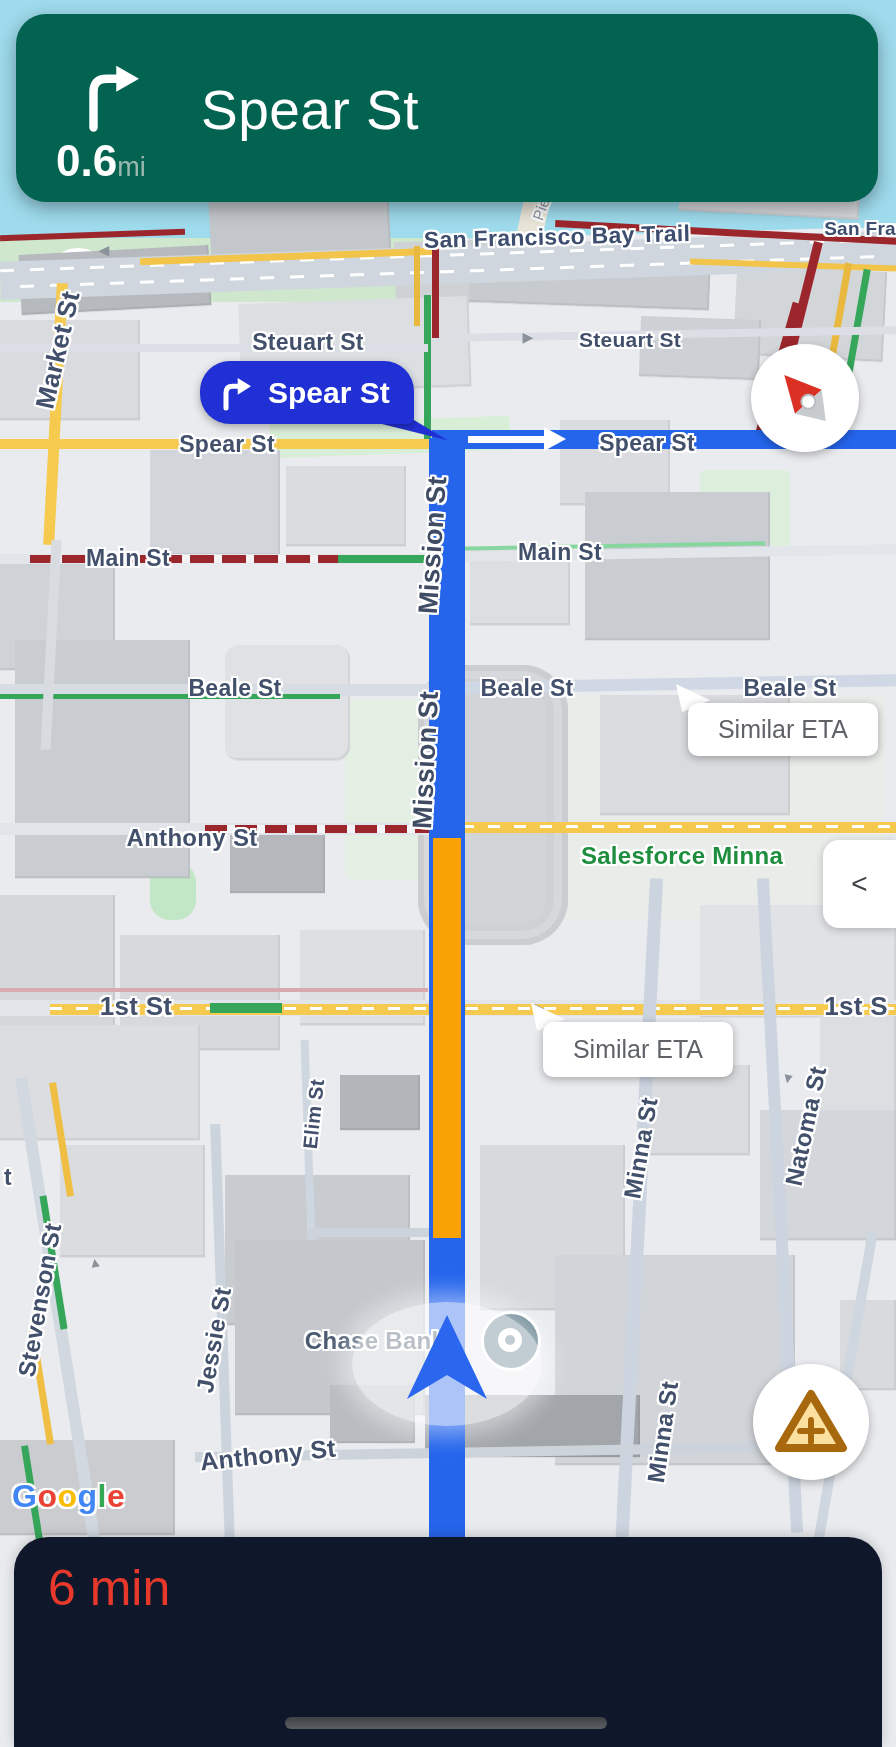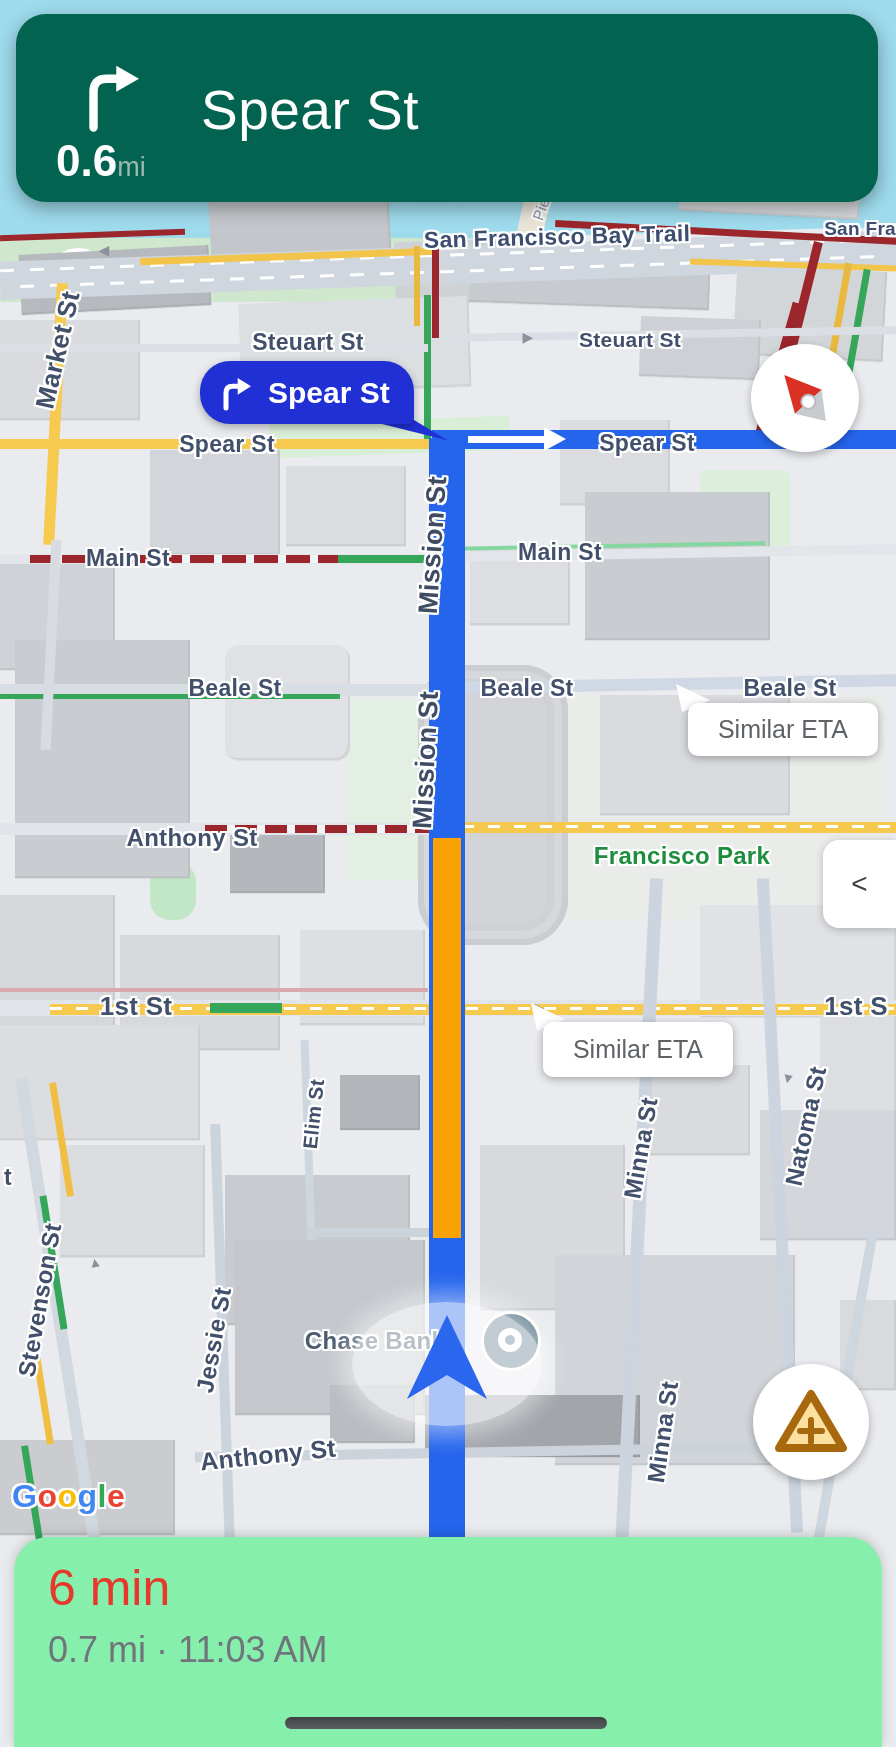--- a/index.html
+++ b/index.html
@@ -41,21 +41,21 @@
   
   .round-btn{position:absolute;background:#fff;border-radius:50%;z-index:10;
              box-shadow:0 3px 9px rgba(0,0,0,.28);display:flex;align-items:center;justify-content:center;}
   #collapse-btn{position:absolute;left:823px;top:840px;width:73px;height:88px;background:#fff;
              border-radius:16px 0 0 16px;z-index:10;box-shadow:0 2px 8px rgba(0,0,0,.22);
              display:flex;align-items:center;justify-content:center;font-size:28px;color:#3c4043;}
   
   #puck-halo{position:absolute;left:352px;top:1302px;width:190px;height:124px;background:rgba(255,255,255,.62);
              border-radius:50%;z-index:9;box-shadow:0 0 22px 10px rgba(255,255,255,.45);}
   
-  #sheet{position:absolute;left:14px;right:14px;top:1537px;bottom:0;background:#86efac;
+  #sheet{position:absolute;left:14px;right:14px;top:1537px;bottom:0;background:#0f172a;
          border-radius:34px 34px 0 0;z-index:12;box-shadow:0 -2px 12px rgba(0,0,0,.18);}
   #sheet .eta{position:absolute;left:34px;top:22px;font-size:50px;font-weight:500;color:#e6392b;}
   #sheet .details{position:absolute;left:34px;top:92px;font-size:36px;color:#70757c;}
   #handle{position:absolute;left:271px;top:180px;width:322px;height:12px;border-radius:6px;
           background:linear-gradient(180deg,#3f4245,#5a5e62);}
   
   #glogo{position:absolute;left:12px;top:1478px;z-index:10;font-size:32px;font-weight:700;
          letter-spacing:.5px;text-shadow:-2px -2px 0 #fff,2px -2px 0 #fff,-2px 2px 0 #fff,2px 2px 0 #fff,
          0 2px 0 #fff,0 -2px 0 #fff;}
   .road-arrow{position:absolute;color:#8b929c;z-index:6;font-size:14px;transform:translate(-50%,-50%);}
@@ -198,21 +198,21 @@
     <span class="ml" style="left:641px;top:1148px;transform:translate(-50%,-50%) rotate(-80deg);font-size:24px;">Minna St</span>
     <span class="ml" style="left:663px;top:1432px;transform:translate(-50%,-50%) rotate(-82deg);font-size:24px;">Minna St</span>
     <span class="ml" style="left:806px;top:1126px;transform:translate(-50%,-50%) rotate(-78deg);font-size:24px;">Natoma St</span>
     <span class="ml" style="left:314px;top:1114px;transform:translate(-50%,-50%) rotate(-84deg);font-size:20px;">Elim St</span>
     <span class="ml" style="left:214px;top:1340px;transform:translate(-50%,-50%) rotate(-80deg);font-size:24px;">Jessie St</span>
     <span class="ml" style="left:40px;top:1300px;transform:translate(-50%,-50%) rotate(-80deg);font-size:24px;">Stevenson St</span>
     <span class="ml" style="left:8px;top:1177px;">t</span>
     <span class="ml" style="left:786px;top:420px;transform:translate(-50%,-50%) rotate(-75deg);font-size:24px;">d St</span>
     <span class="ml" style="left:268px;top:1455px;transform:translate(-50%,-50%) rotate(-6deg);font-size:25px;">Anthony St</span>
     <span class="ml poi-lbl" style="left:375px;top:1341px;font-size:24px;">Chase Bank</span>
-    <span class="ml green-lbl" style="left:682px;top:856px;font-size:24px;">Francisco Park</span>
+    <span class="ml green-lbl" style="left:682px;top:856px;font-size:24px;">Salesforce Minna</span>
 
     <div class="abs" style="left:481px;top:1311px;width:54px;height:54px;border-radius:50%;background:#5d7b8a;z-index:8;border:3px solid #fff;">
       <div class="abs" style="left:14px;top:14px;width:24px;height:24px;border-radius:50%;background:#fff;"></div>
       <div class="abs" style="left:21px;top:21px;width:10px;height:10px;border-radius:50%;background:#5d7b8a;"></div>
     </div>
 
     <div class="eta-tail" style="left:676px;top:684px;"></div>
     <div class="eta-bubble" style="left:688px;top:703px;width:190px;height:53px;">
       <span>Similar ETA</span>
     </div>
@@ -264,17 +264,16 @@
     <svg width="78" height="82" viewBox="0 0 24 24" style="position:absolute;left:58px;top:40px;">
       <path d="M6 22 L6 11 Q6 7 10 7 L14 7" fill="none" stroke="#fff" stroke-width="2.6" stroke-linecap="round"></path>
       <polygon points="13,3 20,7 13,11" fill="#fff"></polygon>
     </svg>
     <div class="dist"><span>0.6</span><span class="unit">mi</span></div>
     <div class="street">Spear St</div>
   </div>
 
   <div id="sheet">
     <div class="eta">6 min</div>
-    <div class="details">0.7 mi · 11:03 AM</div>
     <div id="handle"></div>
   </div>
 
 </div>
 
 </body></html>

